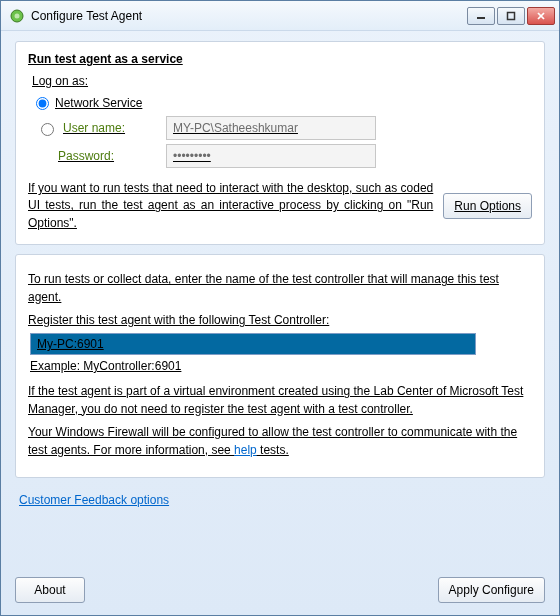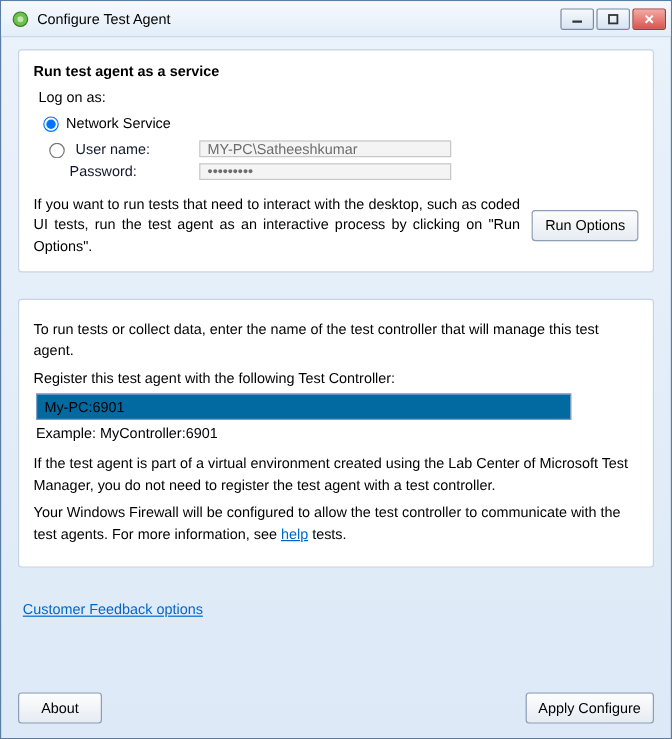--- a/index.html
+++ b/index.html
@@ -64,22 +64,23 @@
     flex: 1;
     padding: 10px 14px 6px 14px;
     overflow: hidden;
     display: flex;
     flex-direction: column;
   }
   .group {
     border: 1px solid #c9d4e2;
     border-radius: 3px;
     background: #fff;
-    margin-bottom: 22px;
+    margin-bottom: 9px;
     padding: 10px 12px 12px 12px;
+    text-decoration: underline;
   }
   .group-title {
     font-weight: bold;
     font-size: 12px;
     margin-bottom: 8px;
     display: flex;
     align-items: center;
     gap: 6px;
   }
   .logon-label {
@@ -99,25 +100,25 @@
     align-items: center;
     margin: 4px 0 4px 8px;
   }
   .form-row .form-label-cell {
     width: 130px;
     display: flex;
     align-items: center;
     gap: 6px;
   }
   .form-row .field-label {
-    color: #0f172a;
+    color: #4d7c0f;
   }
   .text-input {
     width: 210px;
-    height: 14px;
+    height: 24px;
     padding: 2px 6px;
     font-size: 12px;
     font-family: inherit;
     border: 1px solid #c7c7c7;
     background: #f4f4f4;
     color: #6d6d6d;
   }
   .desc-row {
     display: flex;
     align-items: center;

